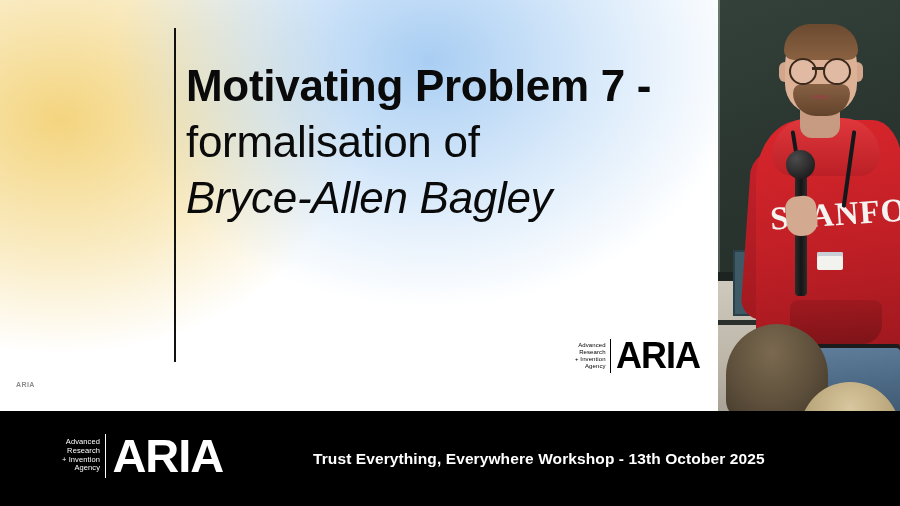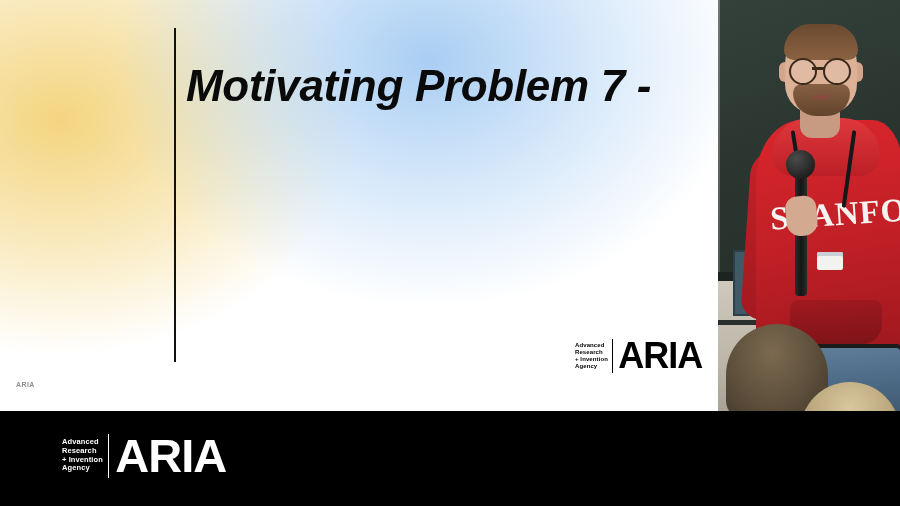--- a/index.html
+++ b/index.html
@@ -222,37 +222,37 @@
     left: 186px; top: 58px;
     width: 520px;
     font-size: 44px;
     line-height: 56px;
     color: #0a0a0a;
     letter-spacing: -0.3px;
   }
   .slide-title .t-bold { font-weight: bold; }
   .slide-title .t-reg  { font-weight: normal; }
   .slide-title .t-ital { font-style: italic; font-weight: normal; }
-  .slide-title span { display: block; font-style: italic; }
+  .slide-title span { display: block; }
 
   .slide-aria-small {
     position: absolute;
     left: 16px; top: 381px;
     font-size: 7px;
     letter-spacing: 0.4px;
     color: #8d8d8d;
     font-weight: bold;
   }
 
   
   .aria-lockup { display: flex; align-items: center; }
   .aria-words {
-    text-align: left;
+    text-align: right;
     line-height: 1.18;
-    font-weight: bold;
+    font-weight: normal;
   }
   .aria-words span { display: block; white-space: nowrap; }
   .aria-div { width: 1.4px; background: currentColor; }
   .aria-mark {
     font-family: "Liberation Sans", sans-serif;
     font-weight: bold;
     letter-spacing: -1px;
   }
 
   .slide-logo {
@@ -330,20 +330,22 @@
 
   <div class="aud-1"></div>
   <div class="aud-2"></div>
 
   <div class="slide">
     <div class="slide-grad"></div>
     <div class="slide-rule"></div>
 
     <div class="slide-title">
       <span class="t-bold">Motivating Problem 7 -</span>
+      <span class="t-reg">formalisation of</span>
+      <span class="t-ital">Bryce-Allen Bagley</span>
     </div>
 
     <div class="slide-aria-small">ARIA</div>
 
     <div class="slide-logo aria-lockup">
       <div class="aria-words">
         <span>Advanced</span>
         <span>Research</span>
         <span>+ Invention</span>
         <span>Agency</span>
@@ -359,14 +361,15 @@
     <div class="aria-words">
       <span>Advanced</span>
       <span>Research</span>
       <span>+ Invention</span>
       <span>Agency</span>
     </div>
     <div class="aria-div"></div>
     <div class="aria-mark">ARIA</div>
   </div>
 
+  <div class="footer-caption">Trust Everything, Everywhere Workshop - 13th October 2025</div>
 
 </div>
 
 </body></html>

